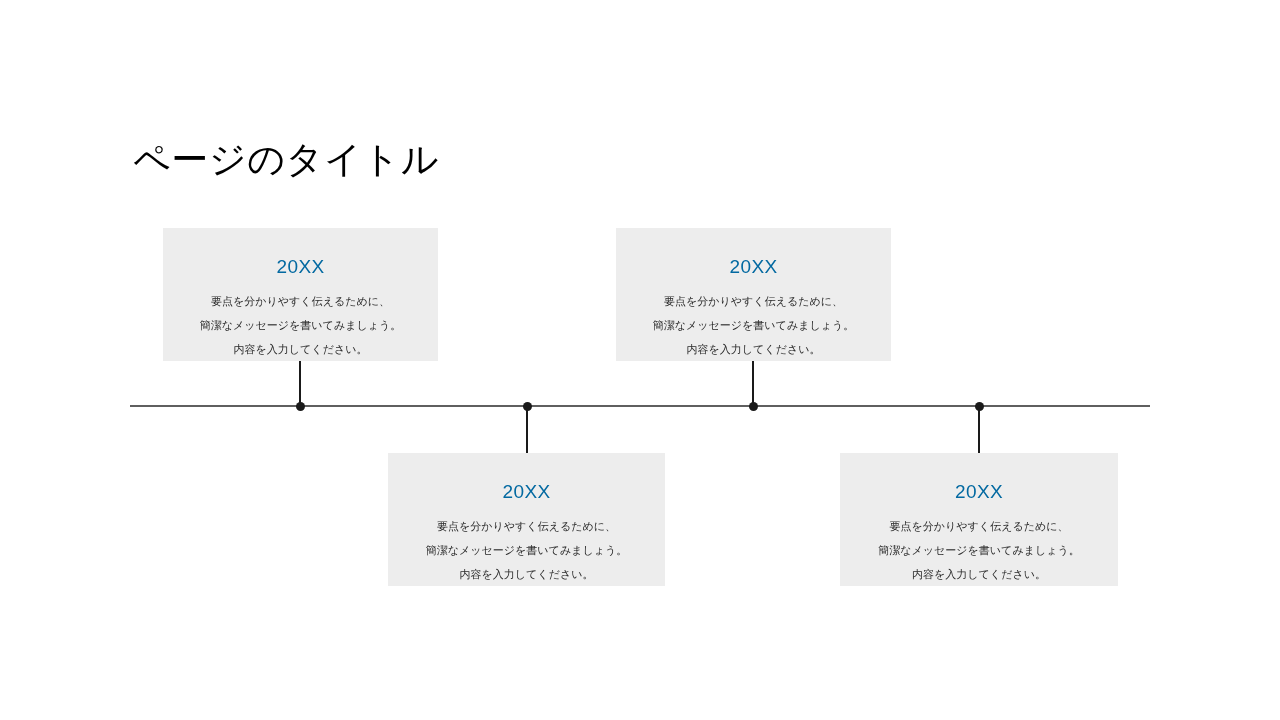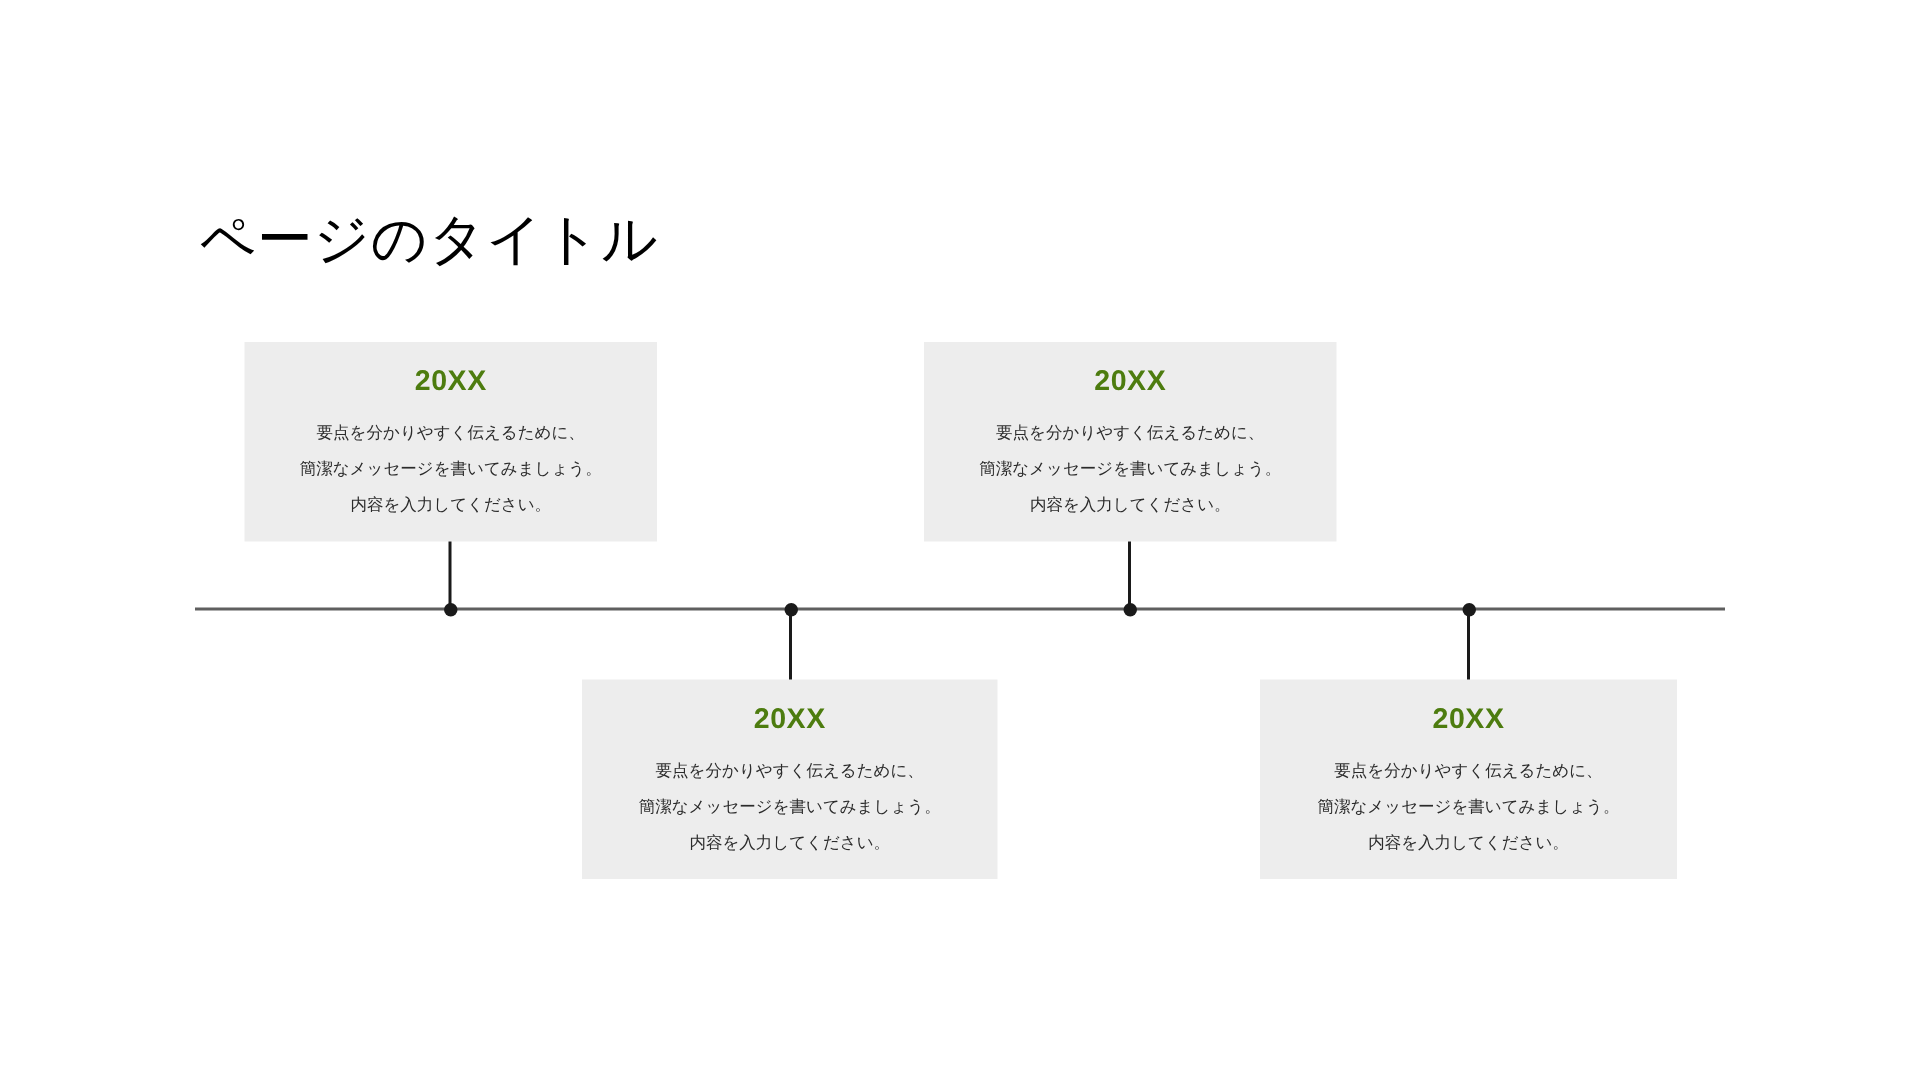--- a/index.html
+++ b/index.html
@@ -67,23 +67,24 @@
     position: absolute;
     background: #ededed;
     box-sizing: border-box;
     padding-top: 14px;
     text-align: center;
   }
 
   .card-year {
     font-size: 19px;
     line-height: 26px;
-    font-weight: 700;
-    color: #4d7c0f;
+    font-weight: 400;
+    color: #0369a1;
     letter-spacing: 0.4px;
+    margin-top: 12px;
   }
 
   .card-body {
     margin-top: 9px;
     font-size: 11px;
     line-height: 24px;
     color: #2b2b2b;
     font-weight: 400;
   }
 

